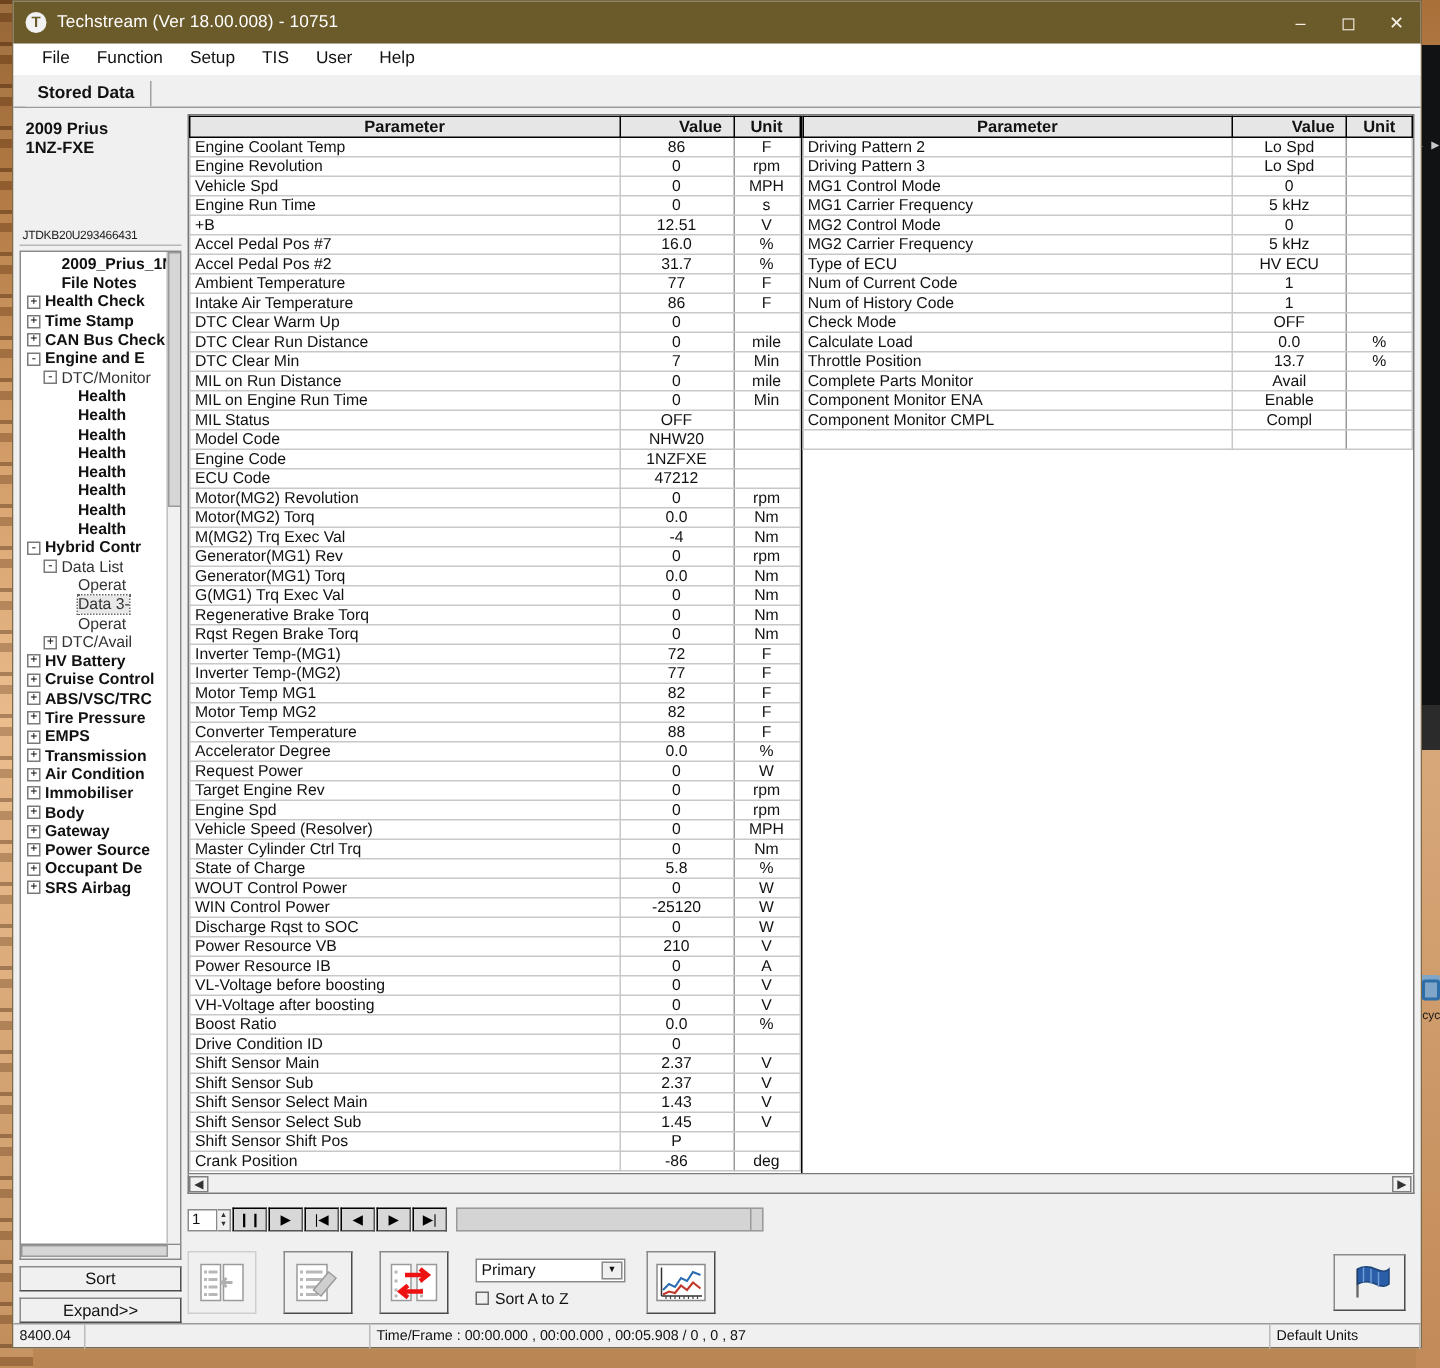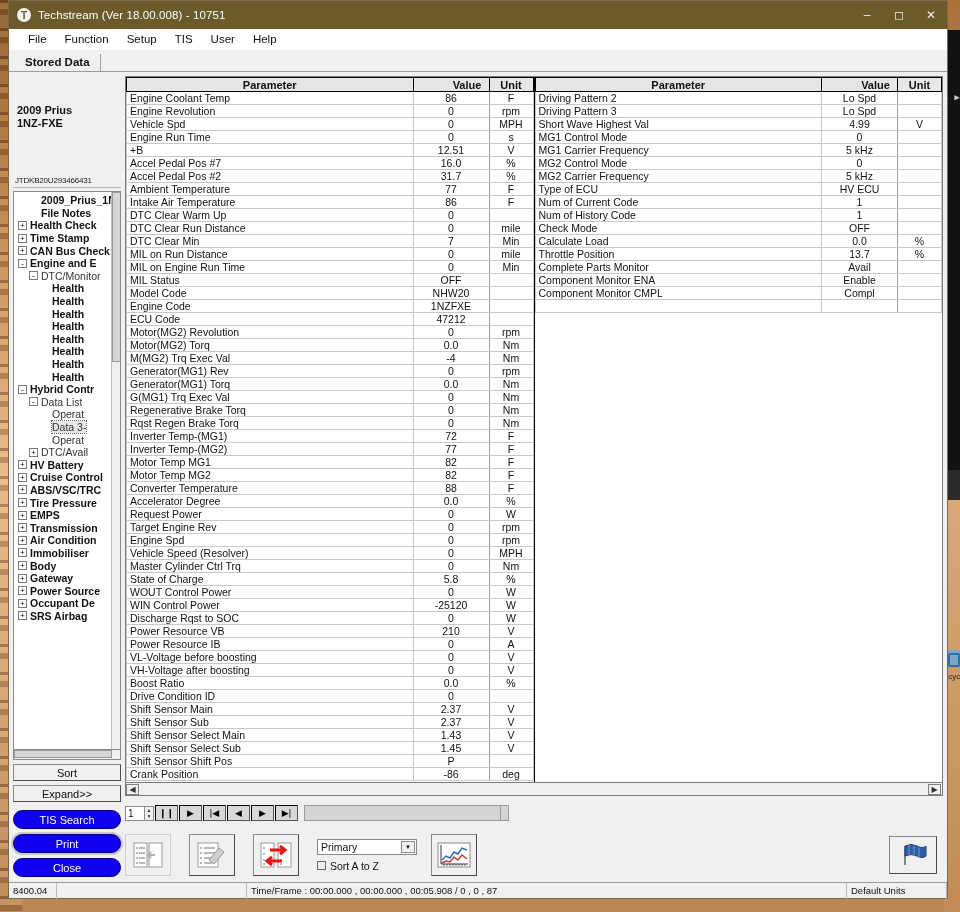--- a/index.html
+++ b/index.html
@@ -112,21 +112,20 @@
   
   #content {
     flex:1; display:flex; background:#f0f0f0; padding:4px 4px 0 4px;
     min-height:0;
   }
 
   
   #leftcol {
     width: 108px; flex:none; display:flex; flex-direction:column;
     margin-right:4px;
-    margin-top:24px;
   }
   #vehinfo {
     height: 76px; background:#f0f0f0; padding:4px 2px 0 4px;
     font-size:11px; font-weight:bold; color:#111; line-height:13px;
     flex:none;
   }
   #vin {
     font-size:8px; color:#222; font-weight:normal;
     border-bottom:1px solid #b8b8b8; padding:0 0 2px 2px; margin-bottom:3px;
     flex:none; letter-spacing:-.2px;
@@ -504,25 +503,20 @@
           <div class="thumb"></div>
         </div>
       </div>
       <div id="treehscroll">
         <div class="thumb"></div>
       </div>
 
       <div class="btn3d">Sort</div>
       <div class="btn3d">Expand&gt;&gt;</div>
 
-      <div id="pillwrap">
-        <div class="pill">TIS Search</div>
-        <div class="pill outline">Print</div>
-        <div class="pill">Close</div>
-      </div>
     </div>
 
     <div id="maincol">
 
       <div id="gridwrap">
         <div class="gridpane">
           <table class="dl">
             <thead>
               <tr>
                 <th>Parameter</th>
@@ -811,25 +805,20 @@
             <tbody id="rightbody">
                 <tr>
                   <td>Driving Pattern 2</td>
                   <td class="v">Lo Spd</td>
                   <td class="u"></td>
                 </tr>
                 <tr>
                   <td>Driving Pattern 3</td>
                   <td class="v">Lo Spd</td>
                   <td class="u"></td>
-                </tr>
-                <tr>
-                  <td>Short Wave Highest Val</td>
-                  <td class="v">4.99</td>
-                  <td class="u">V</td>
                 </tr>
                 <tr>
                   <td>MG1 Control Mode</td>
                   <td class="v">0</td>
                   <td class="u"></td>
                 </tr>
                 <tr>
                   <td>MG1 Carrier Frequency</td>
                   <td class="v">5 kHz</td>
                   <td class="u"></td>

